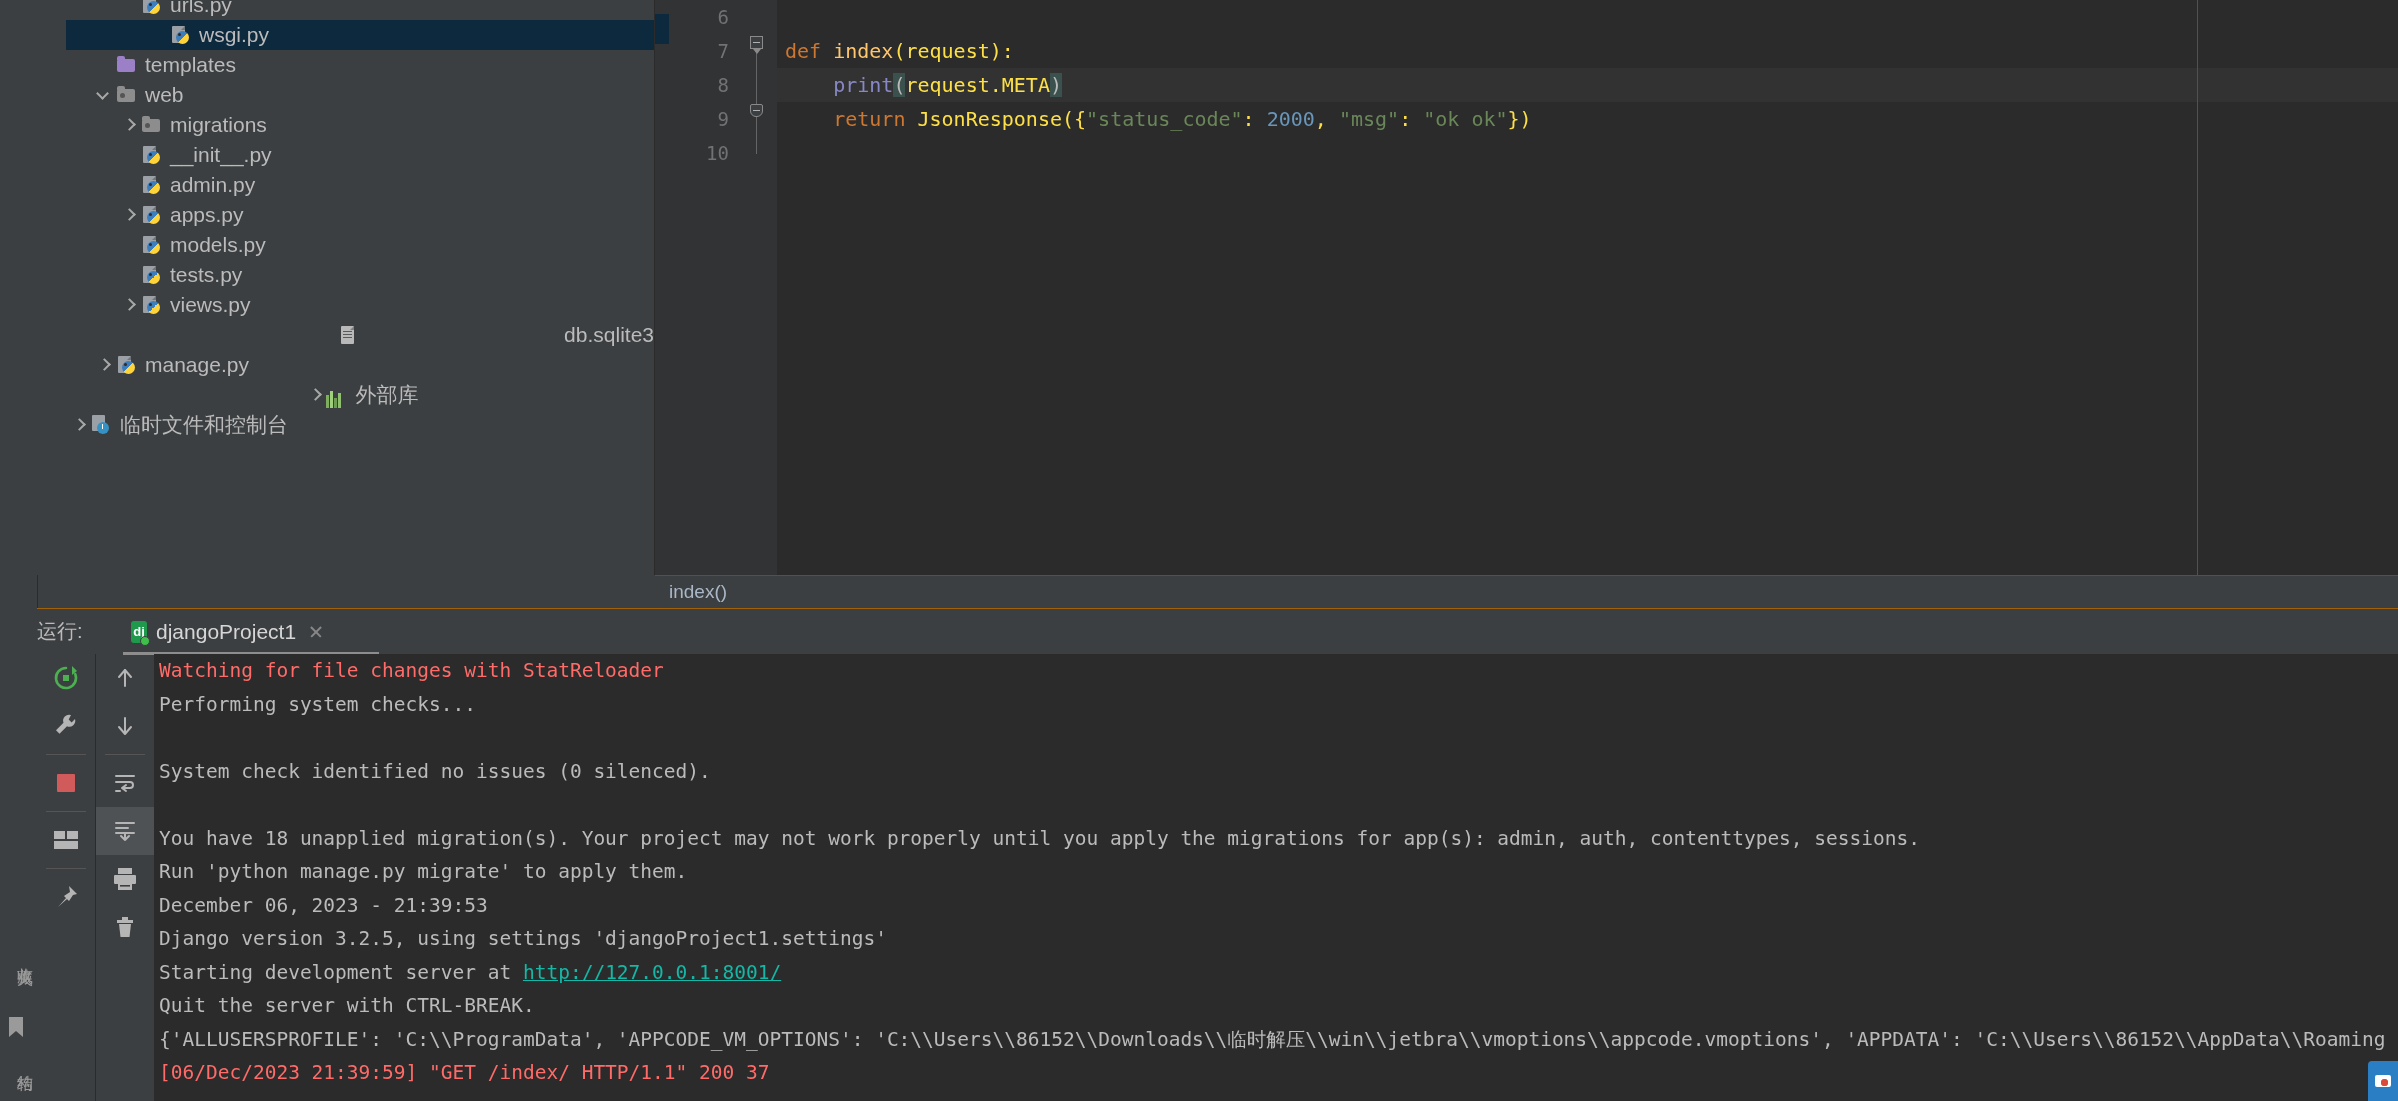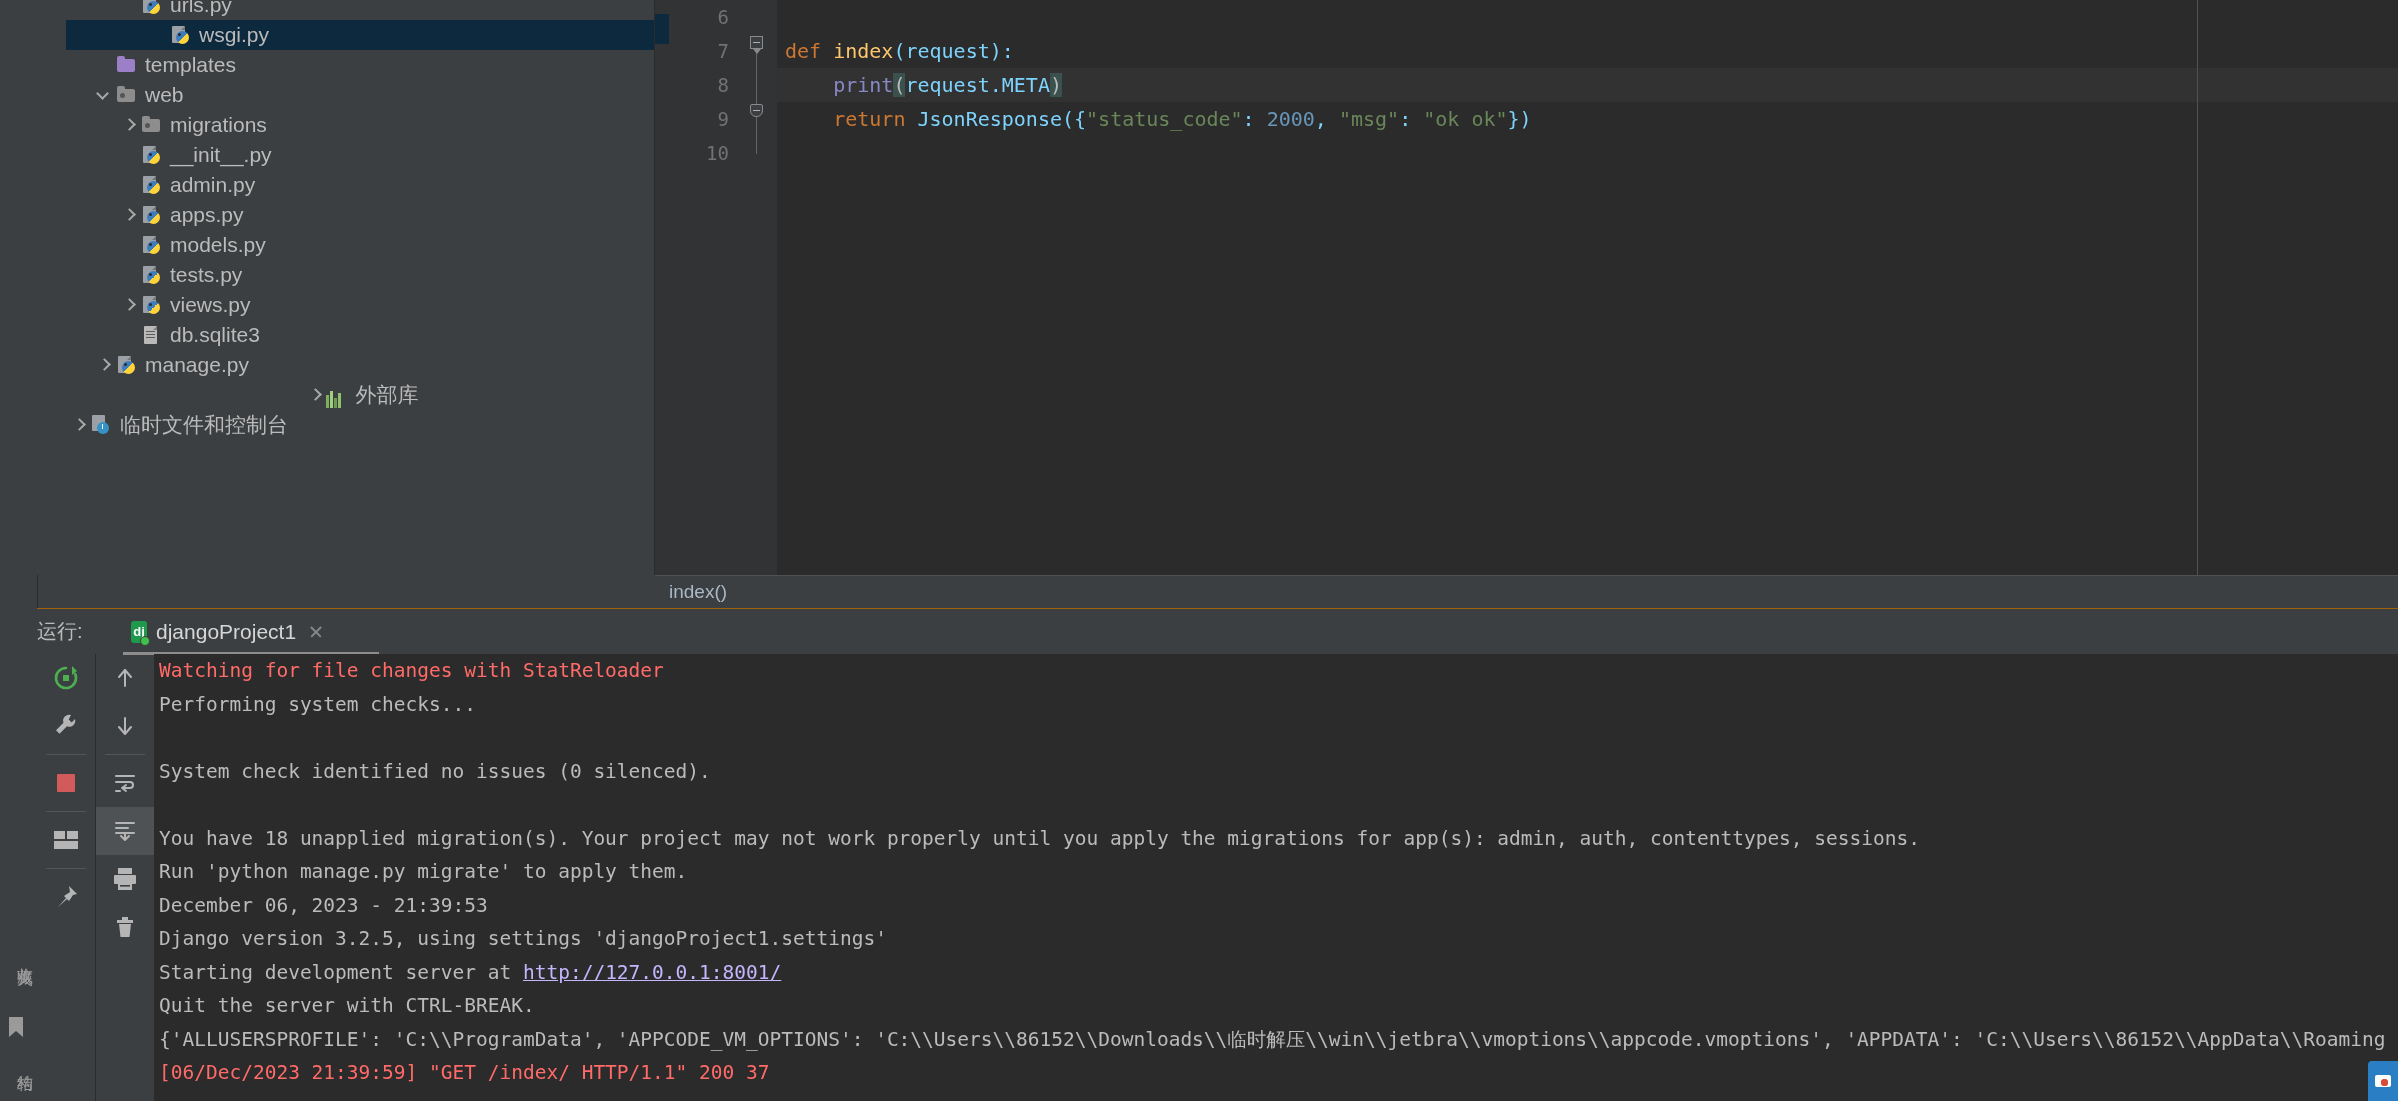--- a/index.html
+++ b/index.html
@@ -167,21 +167,21 @@
   .code-area{
     position:absolute;left:122px;top:0;right:0;height:575px;
     background:#2b2b2b;
     font-family:"DejaVu Sans Mono","Liberation Mono",monospace;
     font-size:20px;
   }
   .code-area .cl{height:34px;line-height:34px;white-space:pre;padding-left:8px;}
   .code-area .cl.cur{background:#323232;}
   .k{color:#cc7832;}
   .fn{color:#ffc66d;text-align:center;}
-  .txt{color:#7dd3fc;}
+  .txt{color:#fde047;}
   .str{color:#6a8759;}
   .num{color:#6897bb;}
   .pyfn{color:#8888c6;}
   .mhl{background:#3b514d;}
   .editor-div-v{
     position:absolute;left:1542px;top:0;width:1px;height:575px;background:#4f5254;
   }
   .breadcrumb{
     position:absolute;left:655px;top:575px;width:1743px;height:32px;
     background:#3c3f41;border-top:1px solid #4f5254;
@@ -248,21 +248,21 @@
   .console{
     position:absolute;left:117px;top:45px;right:0;height:448px;
     background:#2b2b2b;overflow:hidden;
   }
   .console .ln{
     font-family:"DejaVu Sans Mono","Liberation Mono",monospace;
     font-size:19.5px;line-height:33.5px;white-space:pre;color:#bbbbbb;
     padding-left:5px;
   }
   .console .ln.err{color:#ff6b68;}
-  .console .ln a{color:#c4b5fd;text-decoration:underline;}
+  .console .ln a{color:#14b8a6;text-decoration:underline;}
   .console-scroll-top{
     position:absolute;left:117px;top:45px;width:245px;height:4px;background:#6e7173;
   }
 
   
   .br-widget{
     position:absolute;right:0;bottom:0;width:30px;height:40px;
     background:#2a7fc4;border-radius:4px 0 0 0;
   }
   .br-widget::after{
@@ -373,21 +373,21 @@
           <span class="lbl">tests.py</span>
         </div>
         <div class="row" style="padding-left: 83px;">
           <div class="arrow r"></div>
           <div class="ico ico-py">
             <span class="page"></span>
             <span class="snake"></span>
           </div>
           <span class="lbl">views.py</span>
         </div>
-        <div class="row" style="padding-left: 83px;">
+        <div class="row" style="padding-left: 83px; justify-content: space-between;">
           <div class="arrow"></div>
           <div class="ico ico-db">
             <span class="page"></span>
             <span class="lines"></span>
           </div>
           <span class="lbl">db.sqlite3</span>
         </div>
         <div class="row" style="padding-left: 58px;">
           <div class="arrow r"></div>
           <div class="ico ico-py">

